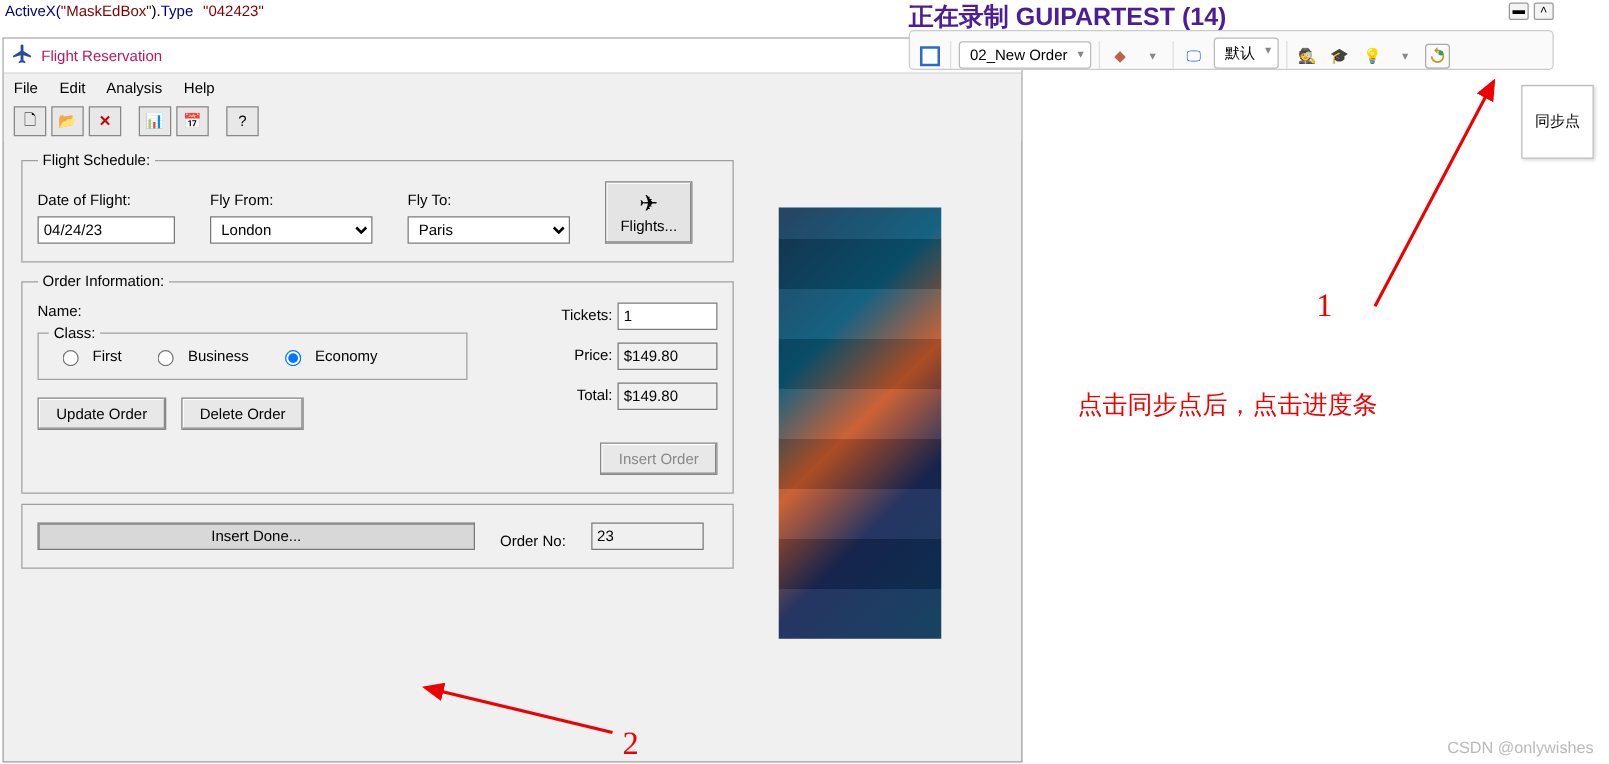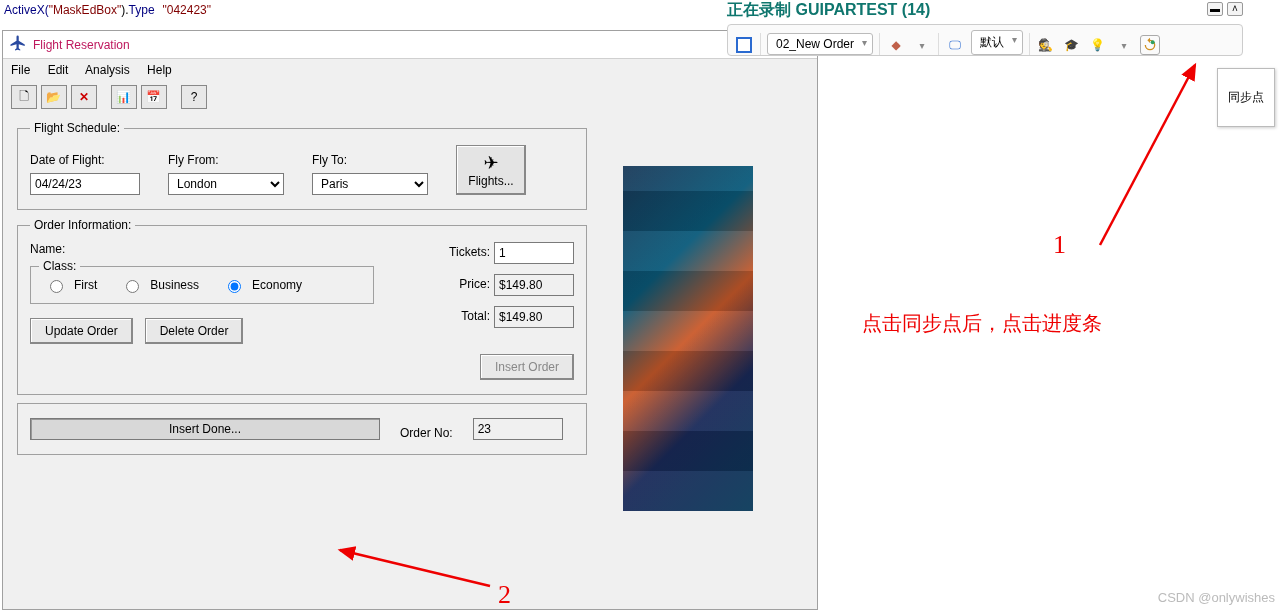--- a/index.html
+++ b/index.html
@@ -24,42 +24,42 @@
   .tbtn { width: 26px; height: 24px; border: 1px solid #888; background: #e8e8e8; display: flex; align-items: center; justify-content: center; cursor: pointer; }
   .tbtn.red { color: #c00; font-weight: bold; }
 
   fieldset { border: 1px solid #a0a0a0; margin: 8px 14px; padding: 10px 12px 14px; background: #f0f0f0; }
   legend { padding: 0 4px; color: #000; }
   .row { display: flex; align-items: flex-end; gap: 28px; }
   .col { display: flex; flex-direction: column; gap: 4px; }
   .lbl { margin-bottom: 2px; }
   input.txt, select.sel { height: 22px; border: 1px solid #7a7a7a; background: #fff; padding: 2px 4px; font-size: 12px; }
   input.ro { background: #f0f0f0; }
-  .sel { width: 116px; }
+  .sel { width: 130px; }
   .flights-btn { width: 70px; height: 50px; border: 1px solid #888; background: #e4e4e4; display: flex; flex-direction: column; align-items: center; justify-content: center; box-shadow: inset -1px -1px #888, inset 1px 1px #fff; cursor: pointer; }
   .flights-btn .ico { font-size: 18px; }
 
   .order-row { display: flex; gap: 22px; margin-bottom: 10px; }
   .kv { display: flex; align-items: center; gap: 4px; justify-content: flex-end; margin-bottom: 10px; }
   .kv .lbl { width: 60px; text-align: right; }
   .class-box { border: 1px solid #a0a0a0; padding: 10px 14px; display: flex; gap: 24px; align-items: center; position: relative; margin-top: 6px; }
   .class-box .leg { position: absolute; top: -8px; left: 8px; background: #f0f0f0; padding: 0 4px; }
   .radio { display: flex; align-items: center; gap: 8px; }
   .btnrow { display: flex; gap: 12px; margin-top: 14px; }
   .btn { padding: 5px 14px; border: 1px solid #888; background: #e8e8e8; box-shadow: inset -1px -1px #888, inset 1px 1px #fff; cursor: pointer; }
   .btn.disabled { color: #888; }
 
   .bottom-group { border: 1px solid #a0a0a0; margin: 8px 14px; padding: 14px 12px; display: flex; align-items: flex-end; gap: 20px; }
   .progress { flex: 0 0 350px; height: 22px; border: 1px solid #7a7a7a; background: #d8d8d8; display: flex; align-items: center; justify-content: center; box-shadow: inset 1px 1px #999; }
 
   .collage { position: absolute; left: 620px; top: 45px; width: 130px; height: 345px; background: linear-gradient(135deg,#1a3a5a,#0a5a7a 30%,#ca5a2a 50%,#1a2a5a 70%,#0a3a5a); }
   .collage::before { content:""; position:absolute; inset:0; background: repeating-linear-gradient(0deg, rgba(255,255,255,0.05) 0 40px, rgba(0,0,0,0.15) 40px 80px); }
 
   
-  .rec-header { position: absolute; left: 727px; top: 0; color: #0f766e; font-weight: bold; font-size: 16px; }
+  .rec-header { position: absolute; left: 727px; top: 0; color: #4c1d95; font-weight: bold; font-size: 20px; }
   .rec-hdr-btns { position: absolute; right: 44px; top: 2px; display: flex; gap: 4px; }
   .sq { width: 16px; height: 14px; border: 1px solid #999; border-radius: 2px; background: #f4f4f4; font-size: 10px; text-align: center; line-height: 12px; }
   .rec-bar { position: absolute; left: 727px; top: 24px; right: 44px; height: 32px; border: 1px solid #ccc; border-radius: 4px; background: #fafafa; display: flex; align-items: flex-end; padding: 0 6px; gap: 6px; }
   .stop-ico { width: 16px; height: 16px; border: 2px solid #2a6ad0; background: #fff; }
   .combo { border: 1px solid #bbb; border-radius: 3px; padding: 3px 18px 3px 8px; background: #fff; position: relative; }
   .combo::after { content: "▾"; position: absolute; right: 5px; top: 3px; color: #888; font-size: 10px; }
   .sep { width: 1px; height: 22px; background: #ddd; }
   .ico-sm { display: inline-flex; width: 20px; height: 20px; align-items: center; justify-content: center; }
 
   .tooltip-box { position: absolute; right: 12px; top: 68px; border: 1px solid #bbb; background: #fff; padding: 20px 10px; box-shadow: 1px 1px 3px rgba(0,0,0,0.2); }

